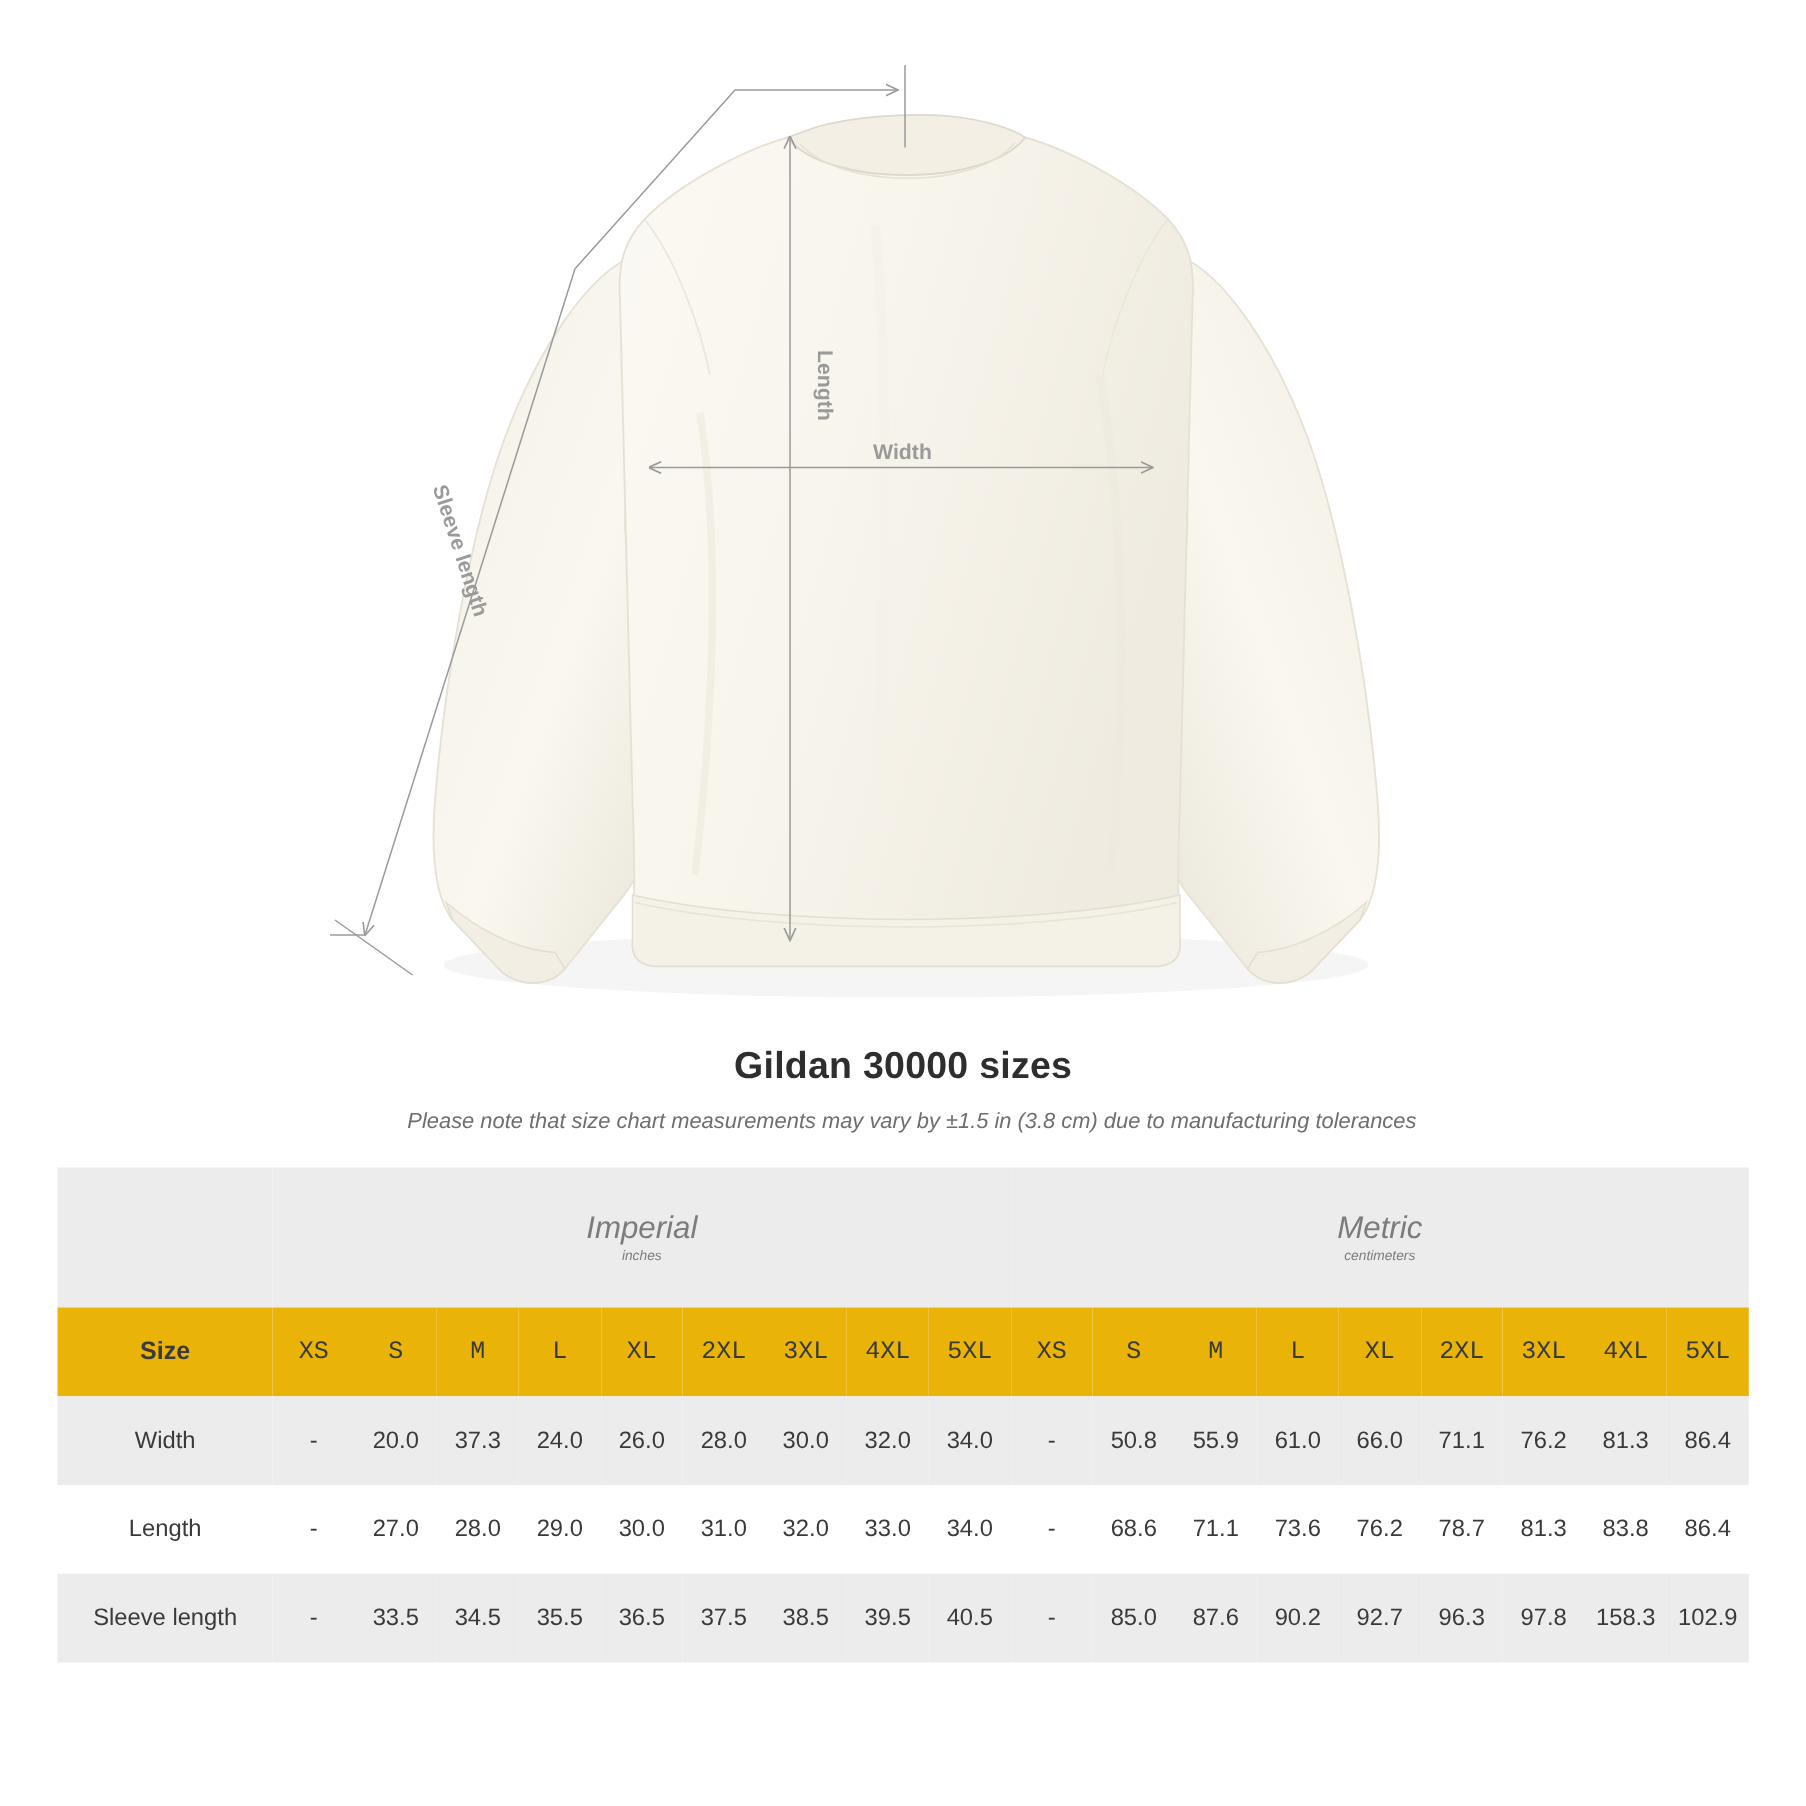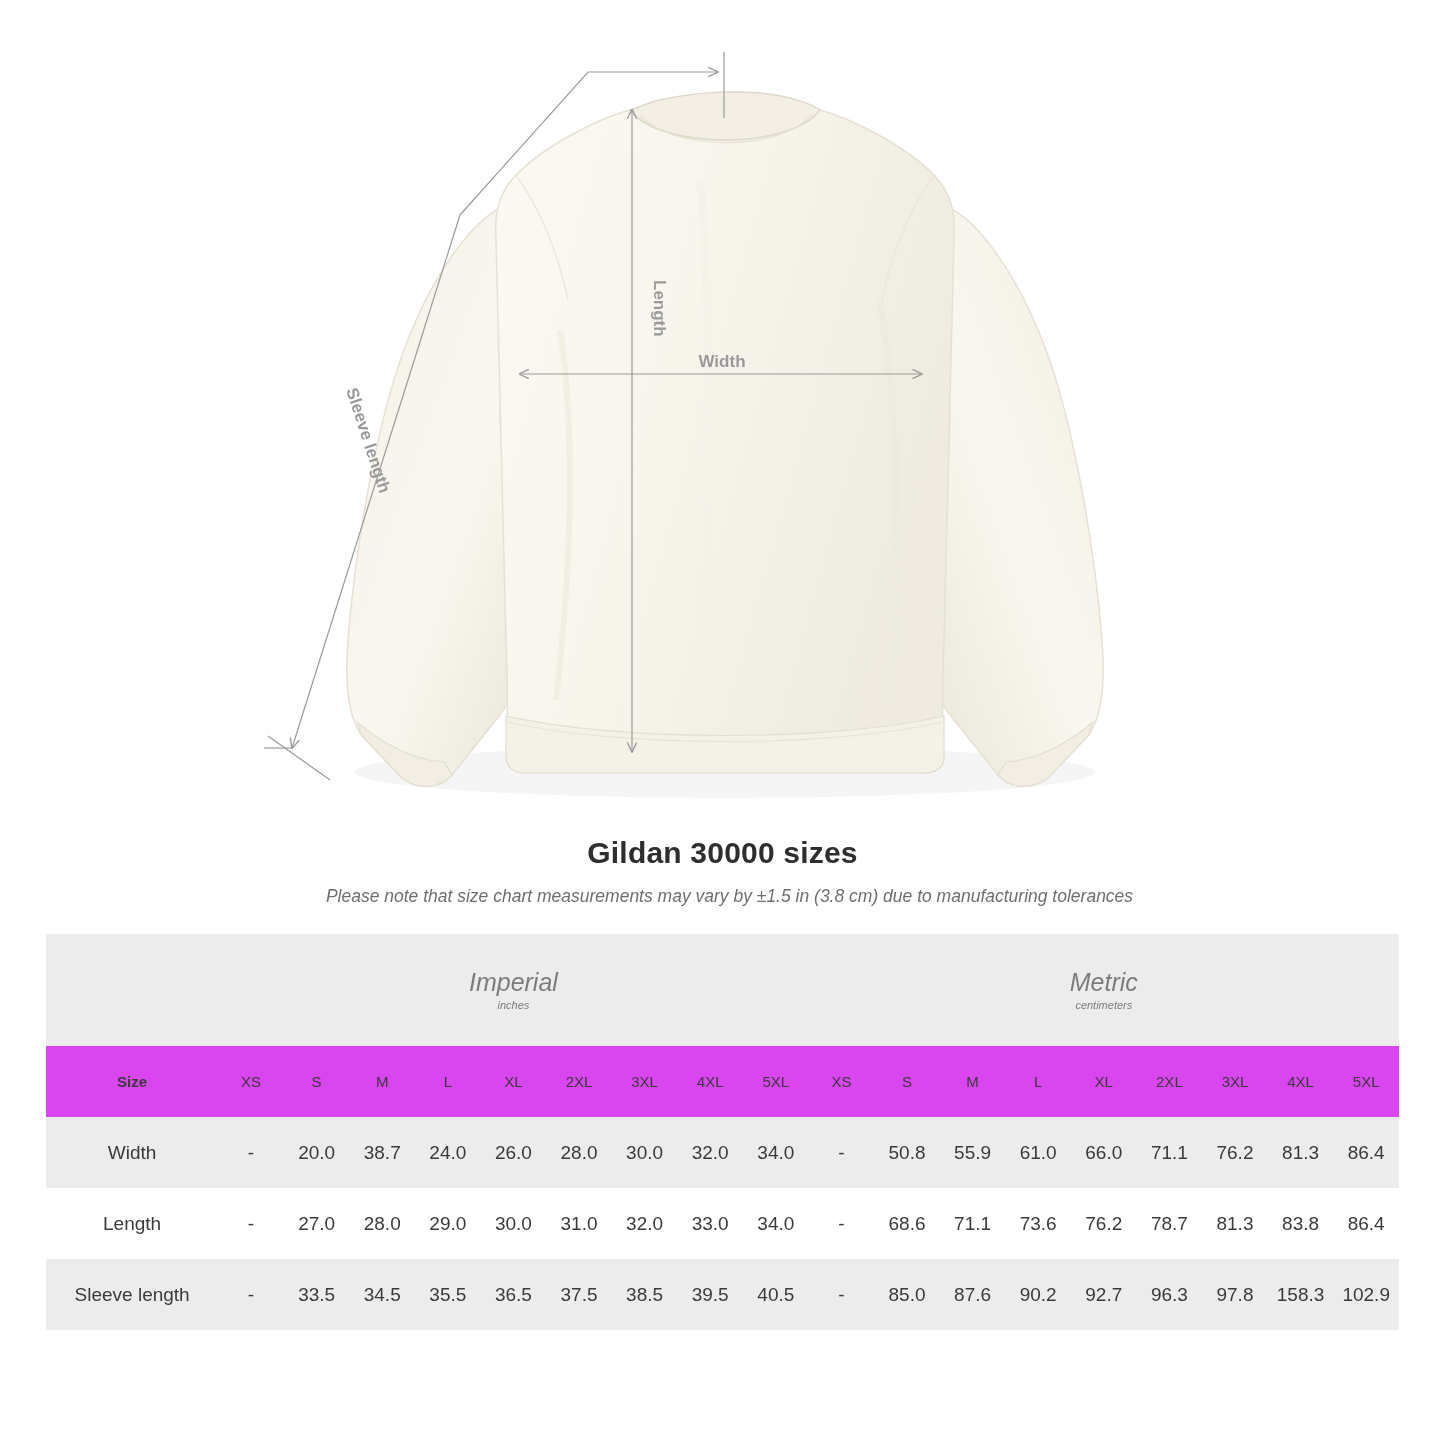--- a/index.html
+++ b/index.html
@@ -82,25 +82,25 @@
     color: #7c7c7c;
     line-height: 1.25;
   }
   .unit-head .unit-sub {
     font-size: 11px;
     font-style: italic;
     color: #7c7c7c;
     line-height: 1.4;
   }
   tr.row-head td {
-    background: #d946ef;
-    font-size: 15px;
+    background: #eab308;
+    font-size: 20px;
   }
   tr.row-head td.lbl { font-weight: bold; }
-  tr.row-head td.sz { font-weight: normal; color: #3a3a3a; }
+  tr.row-head td.sz { font-weight: normal; color: #3a3a3a; font-family: Liberation Mono, monospace; }
 
   tr.shade td { background: #ececec; }
   tr.plain td { background: #ffffff; }
 
   td.lbl {
     font-weight: bold;
     font-size: 19.5px;
     color: #303030;
   }
 
@@ -268,21 +268,21 @@
           <td class="sz">2XL</td>
           <td class="sz">3XL</td>
           <td class="sz">4XL</td>
           <td class="sz">5XL</td>
         </tr>
 
         <tr class="shade">
           <td class="lbl">Width</td>
           <td>-</td>
           <td>20.0</td>
-          <td>38.7</td>
+          <td>37.3</td>
           <td>24.0</td>
           <td>26.0</td>
           <td>28.0</td>
           <td>30.0</td>
           <td>32.0</td>
           <td>34.0</td>
           <td>-</td>
           <td>50.8</td>
           <td>55.9</td>
           <td>61.0</td>

